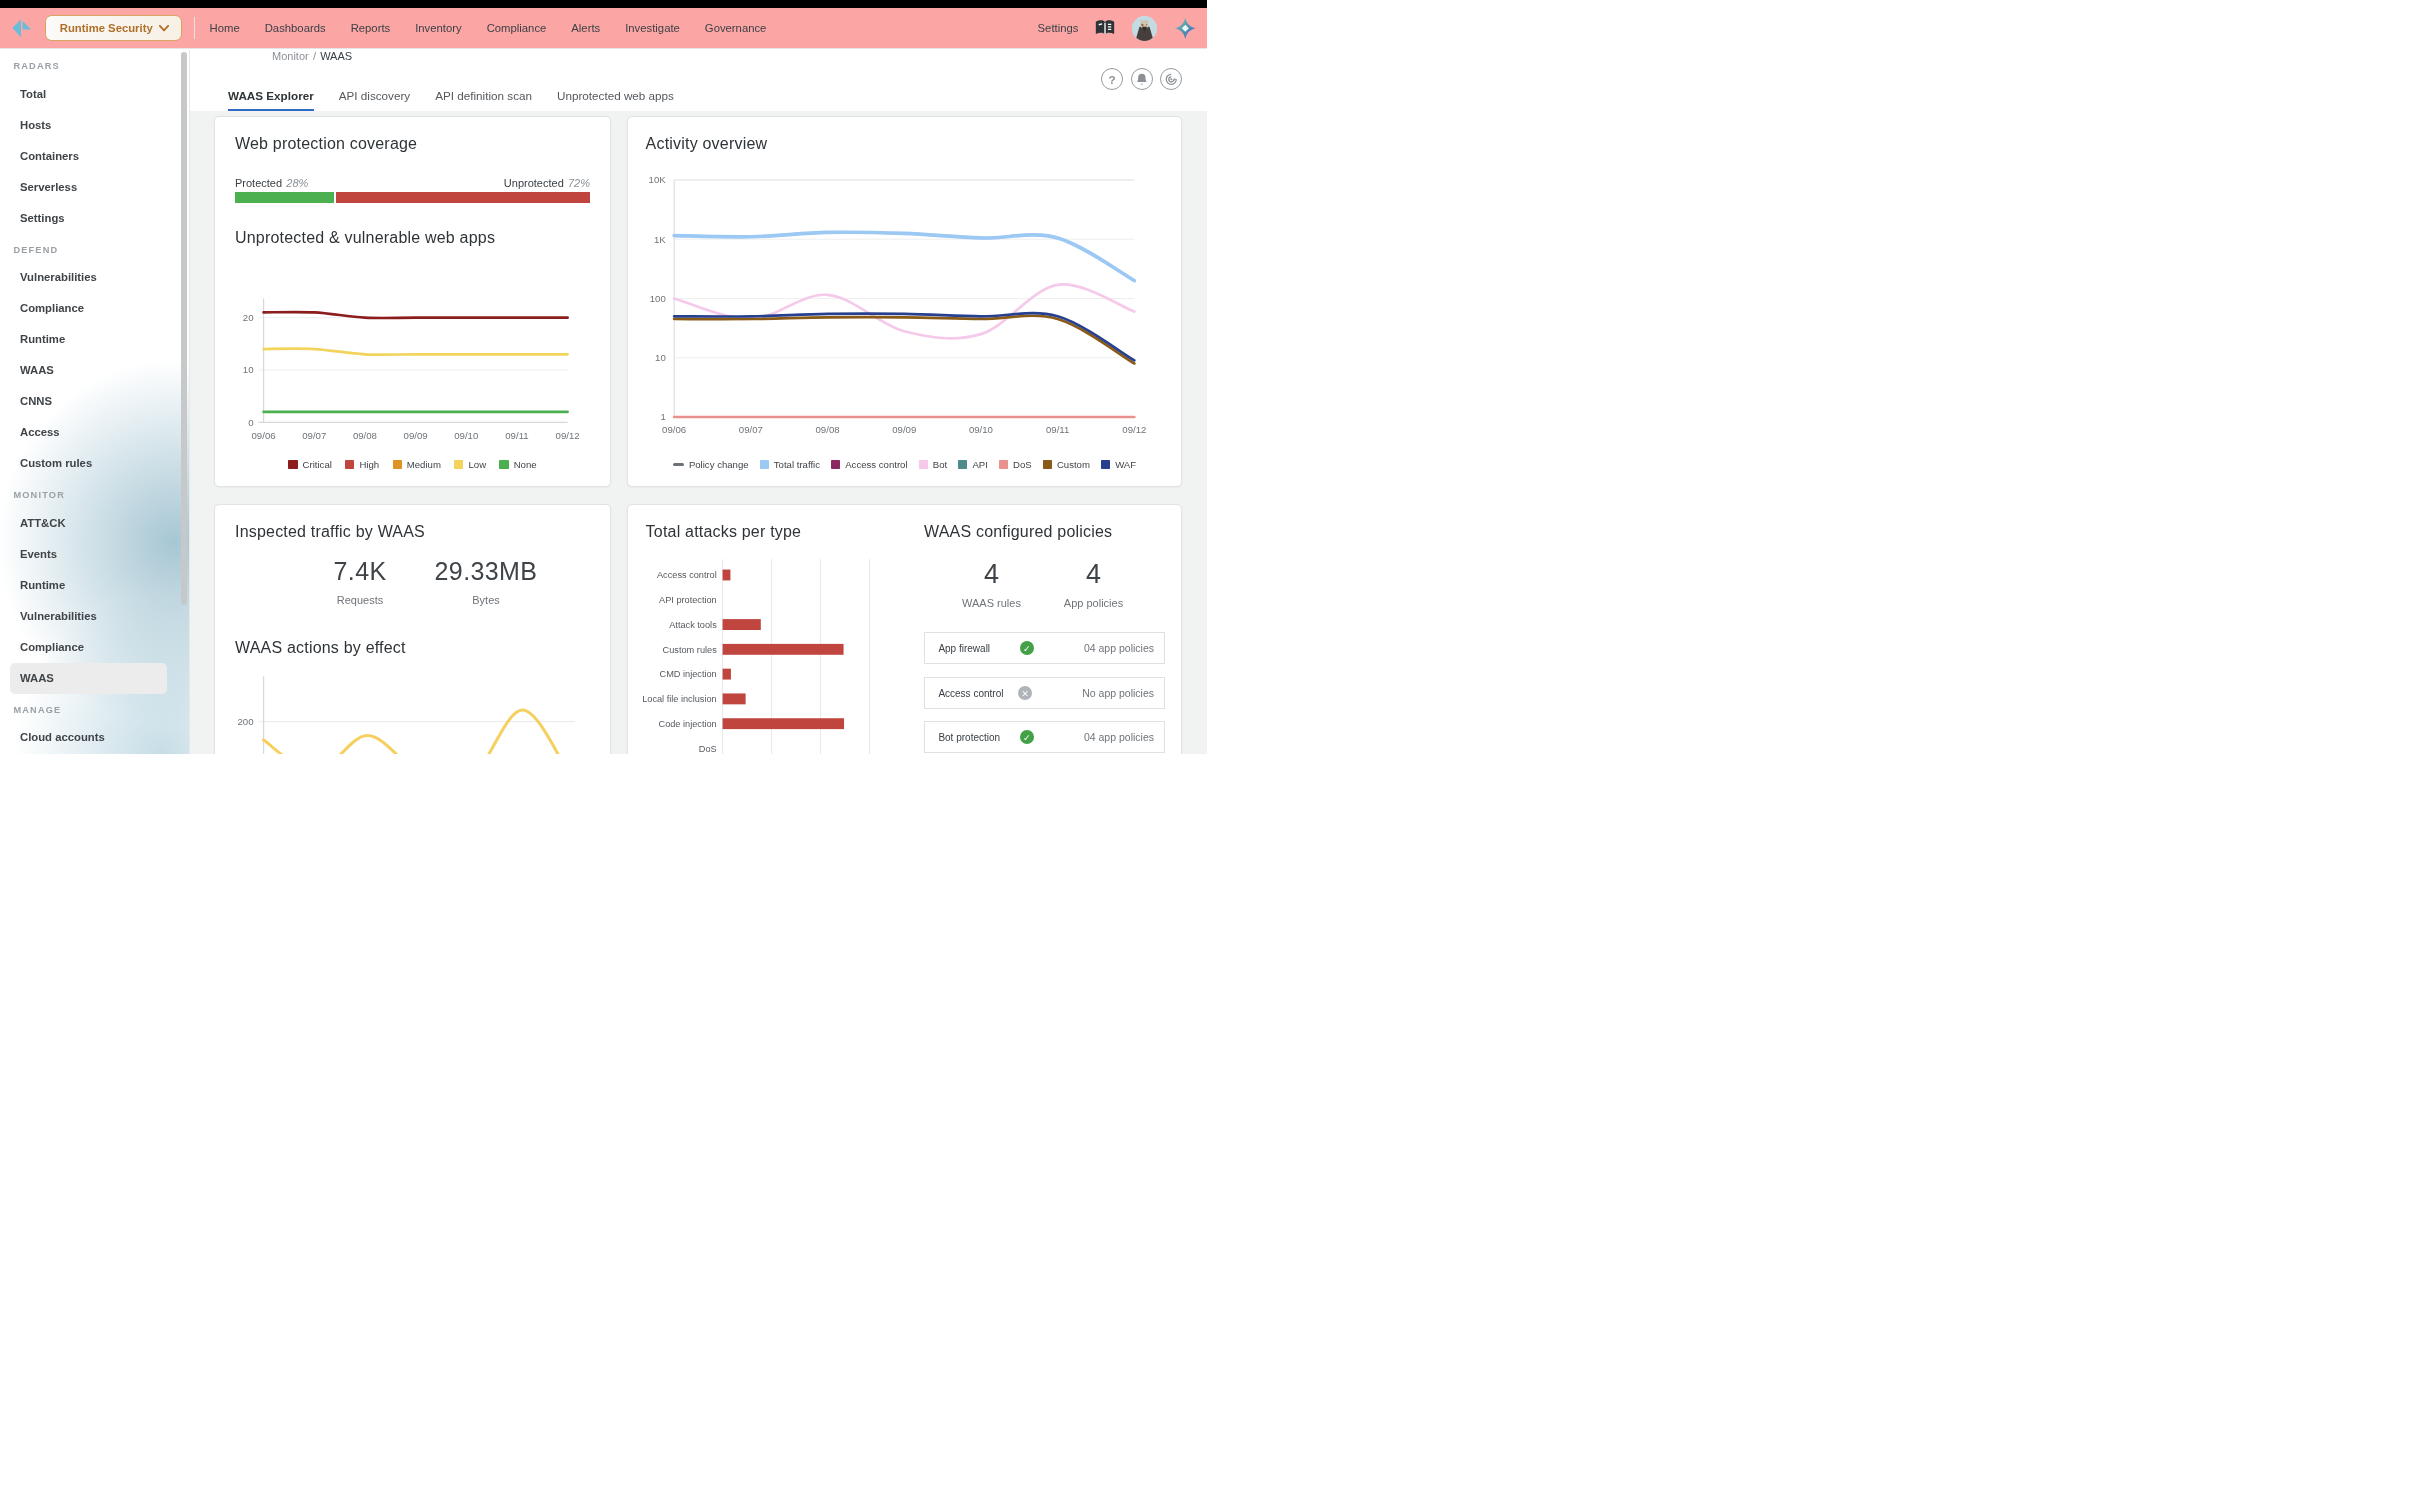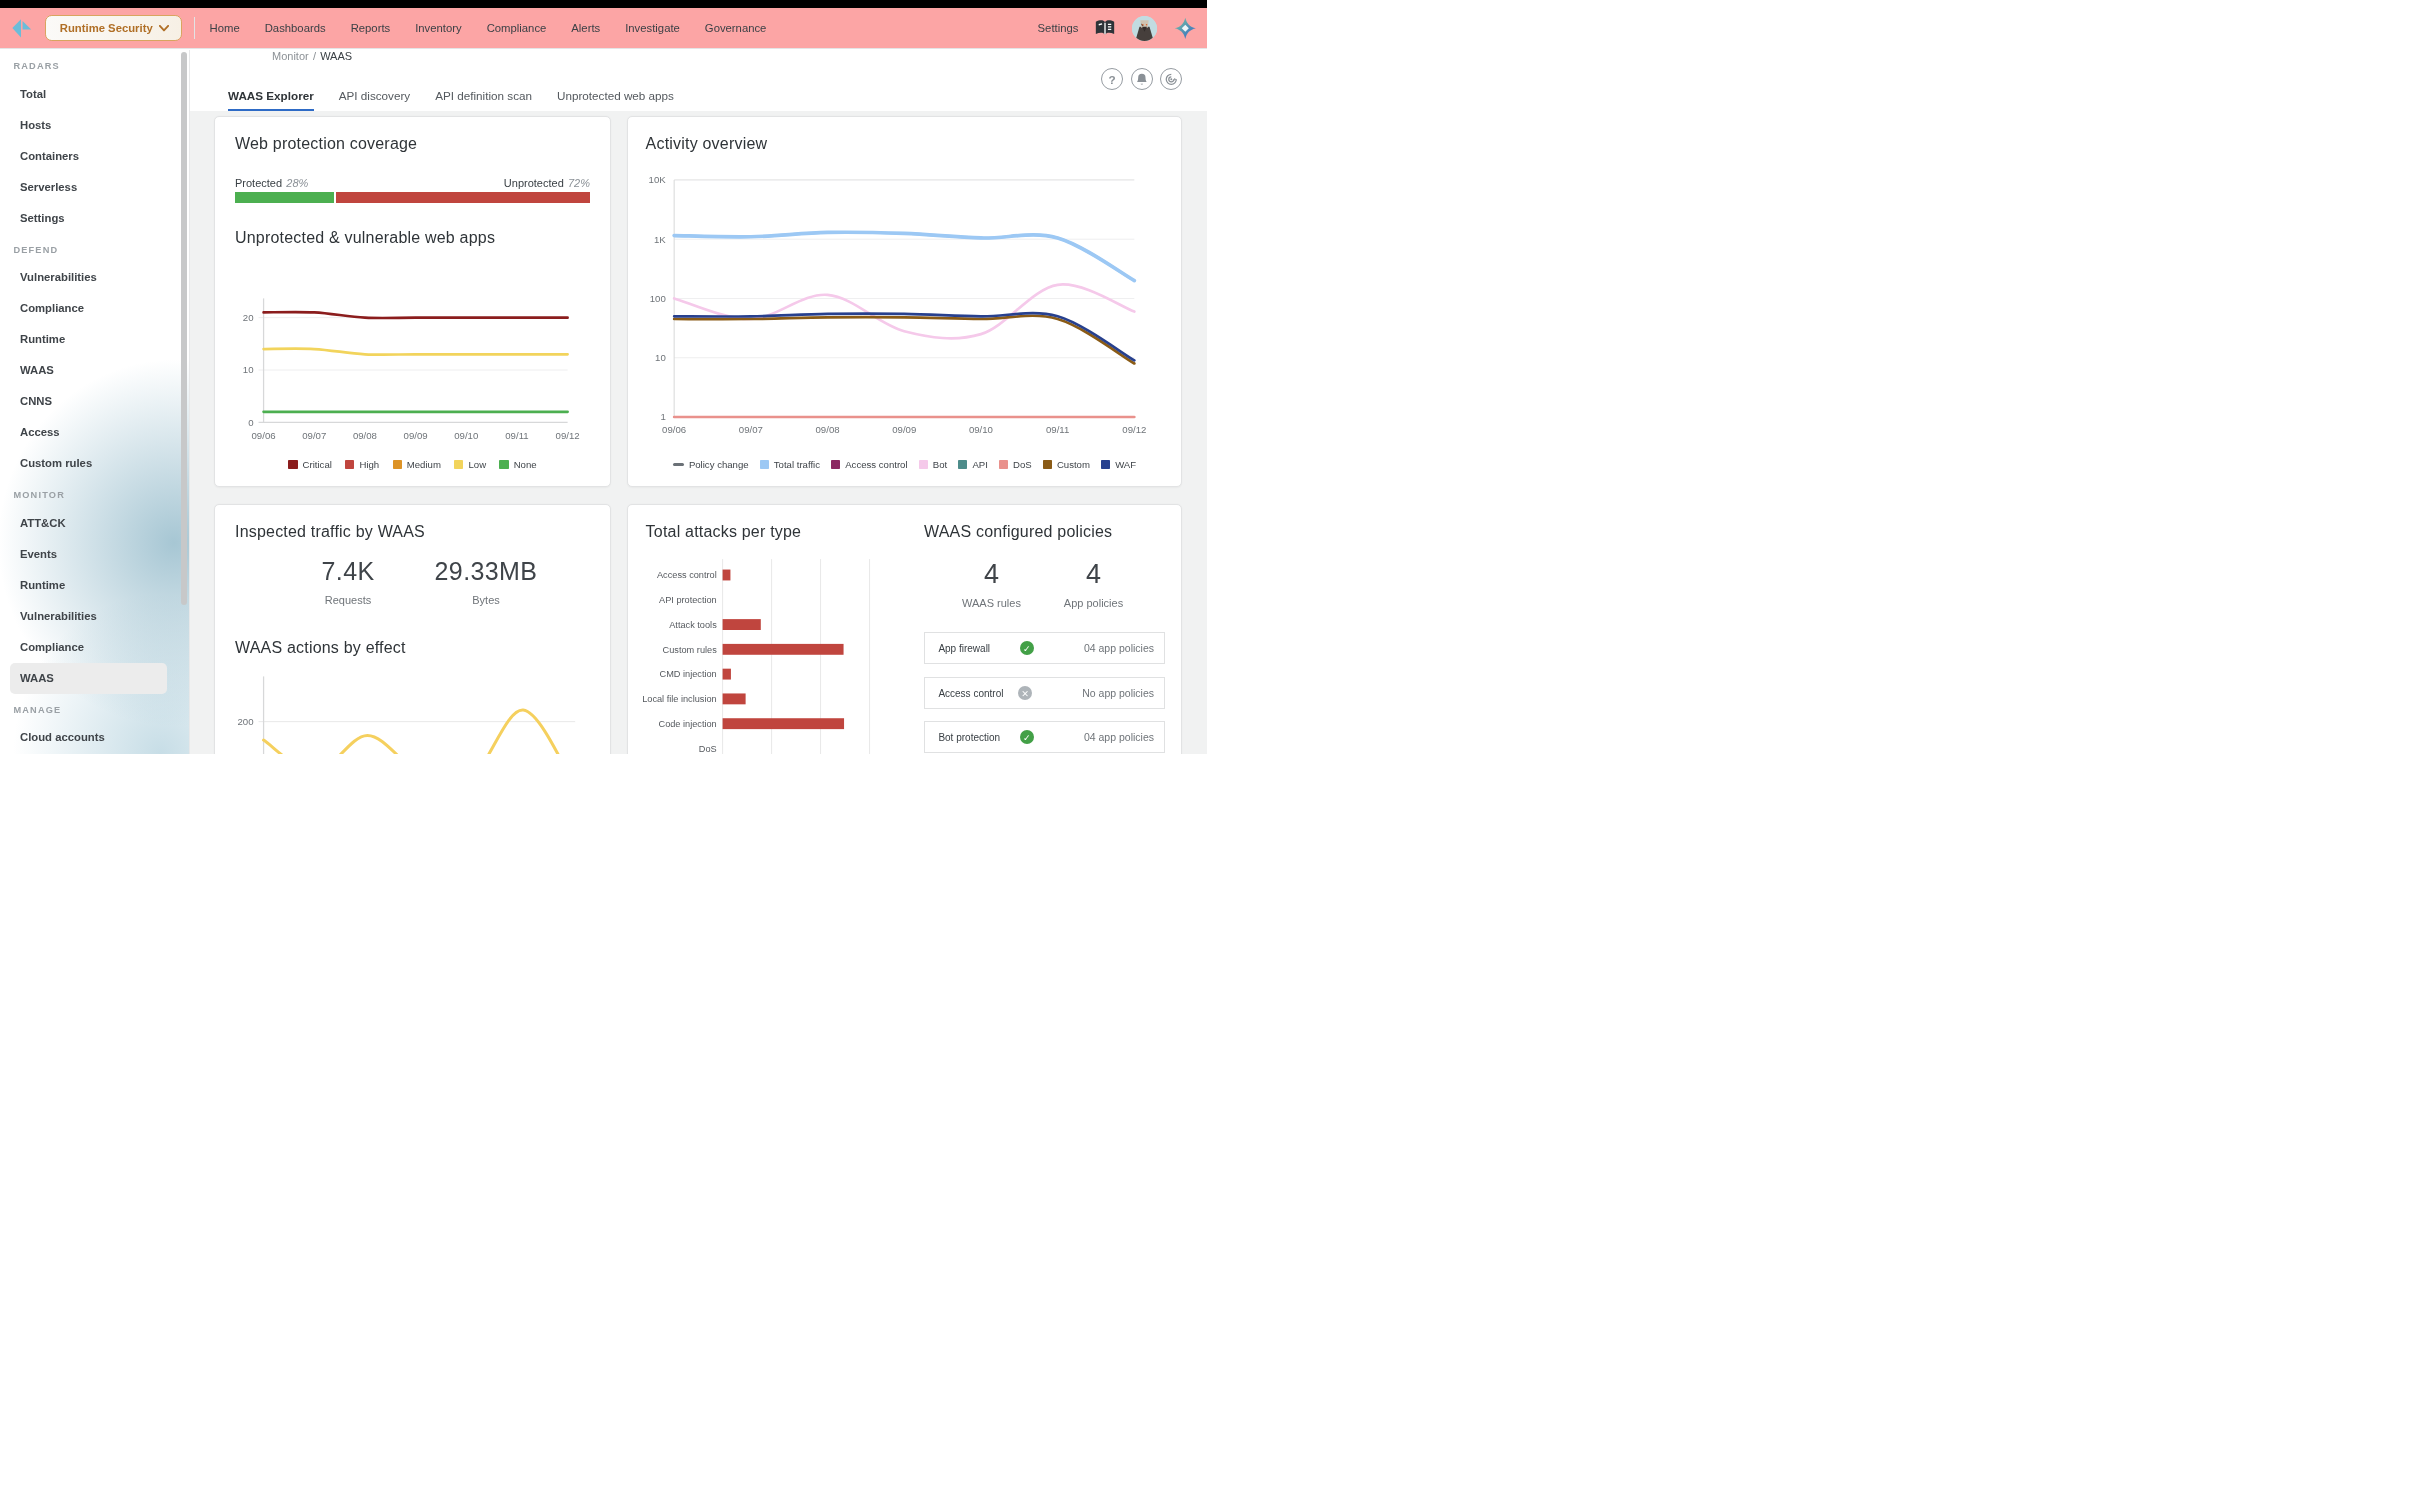--- a/index.html
+++ b/index.html
@@ -335,21 +335,21 @@
           </span>
           <span class="lg-item">
             <span class="lg-sq" style="background: rgb(39, 64, 142);"></span>
             <span class="lg-lab">WAF</span>
           </span>
         </div>
     </div>
 
     <div class="card" id="card-traffic">
       <div class="card-title" style="left:20px;top:18.4px">Inspected traffic by WAAS</div>
-      <div class="stat" style="left:66px">
+      <div class="stat" style="left:78px">
         <div class="num">7.4K</div>
         <div class="lab">Requests</div>
       </div>
       <div class="stat" style="left:204px">
         <div class="num">29.33MB</div>
         <div class="lab">Bytes</div>
       </div>
       <div class="card-title" style="left:20px;top:134px">WAAS actions by effect</div>
       <svg id="chart-actions" style="position:absolute;left:0;top:163px" width="397" height="155" viewBox="0 0 474 185">
           <line x1="52" y1="64" x2="430" y2="64" stroke="#e3e3e4" stroke-width="1"></line>

